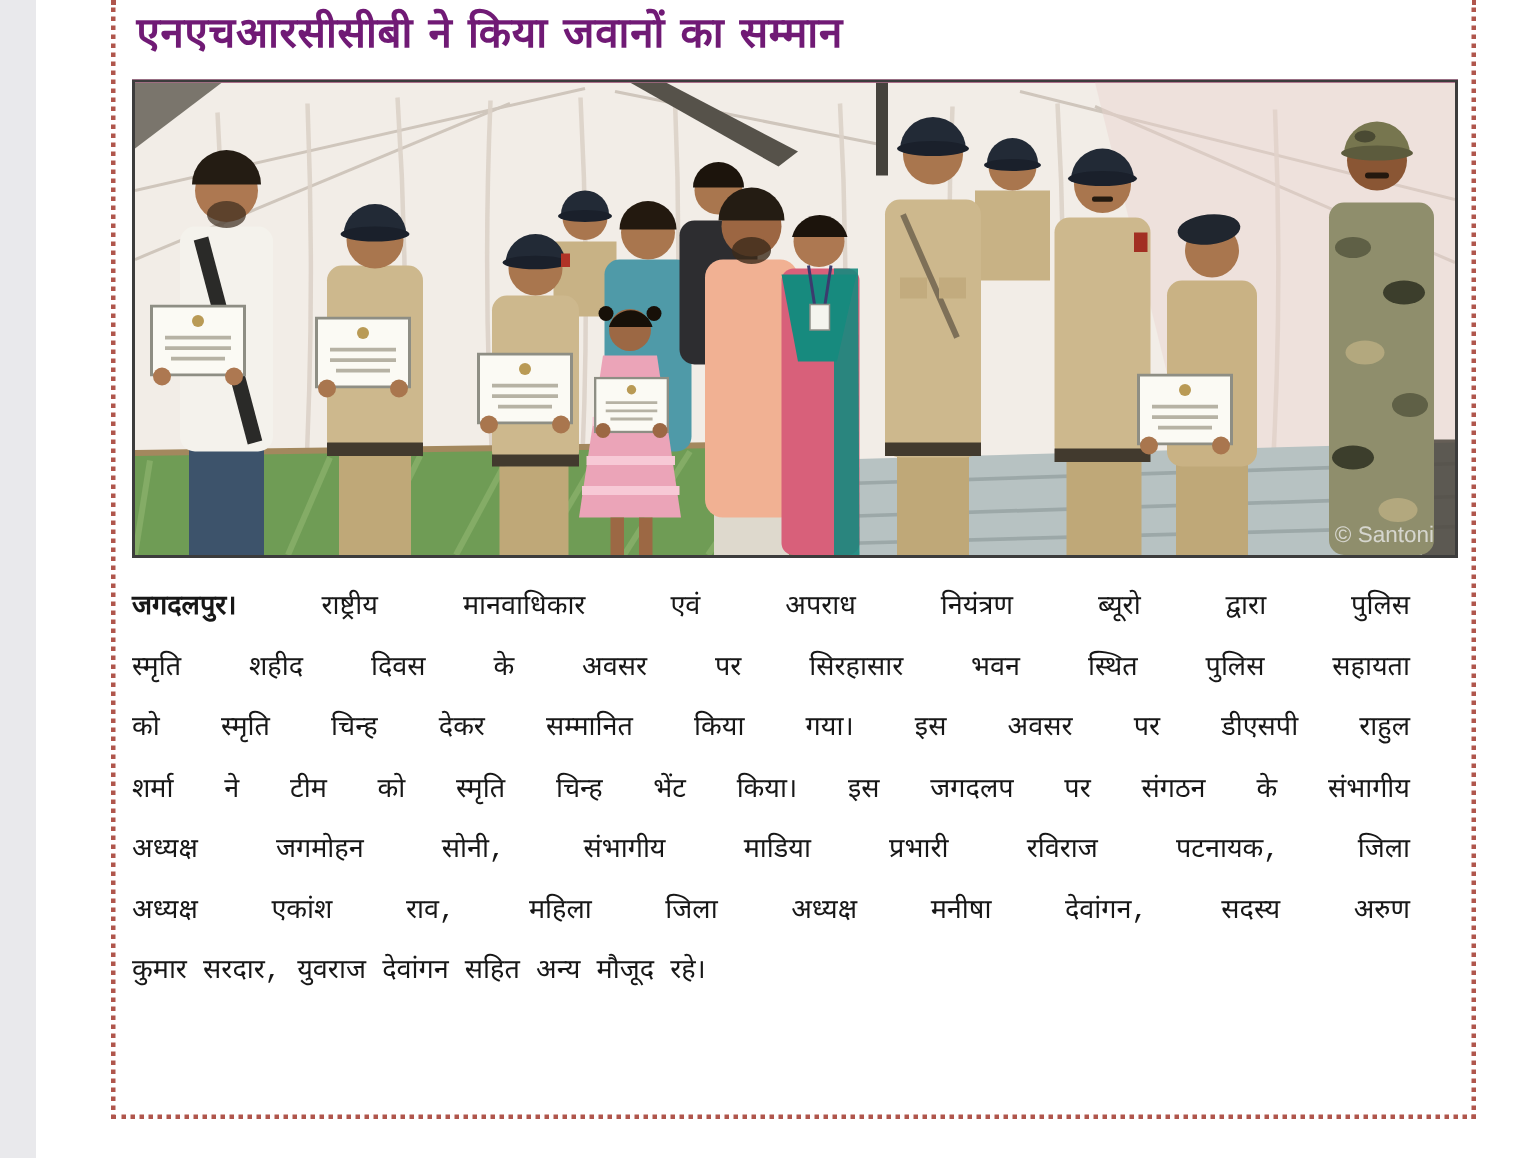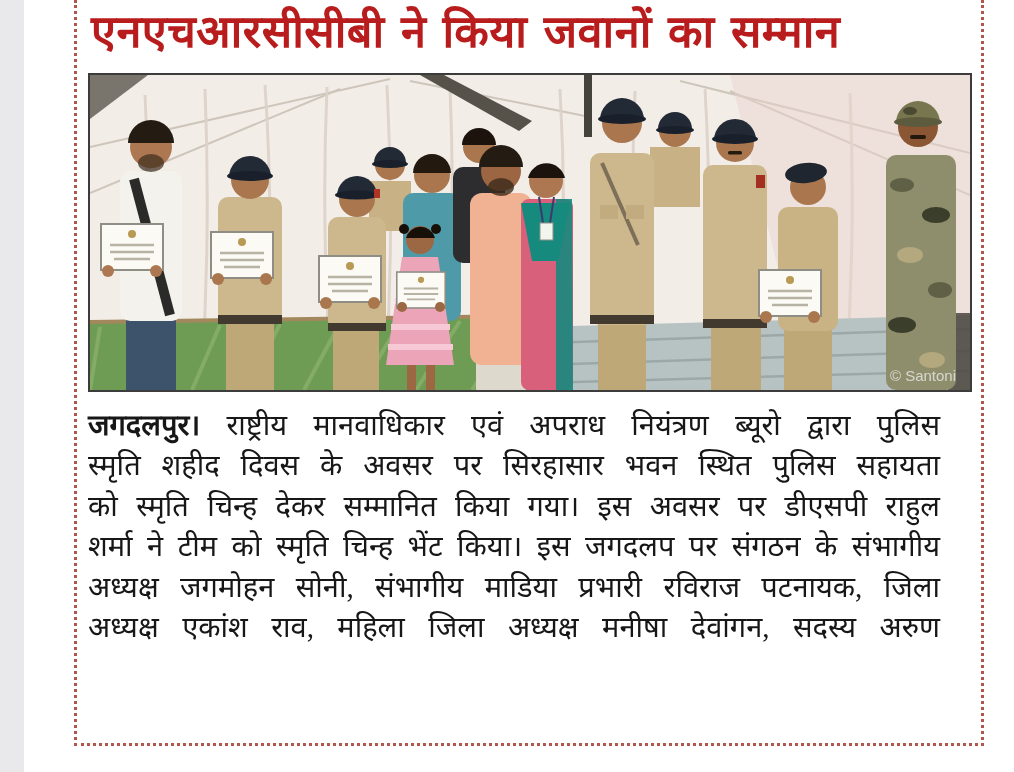--- a/index.html
+++ b/index.html
@@ -8,30 +8,30 @@
     font-family:"Liberation Sans", sans-serif;
     position:relative;overflow:hidden;color:#1c1c1c;
   }
   .gray-strip{position:absolute;left:0;top:0;width:24px;height:772px;background:#e9e9ec;}
   .clipping{
     position:absolute;left:74px;top:0;width:904px;height:743px;
     border-left:3px dotted #b0564c;border-right:3px dotted #b0564c;border-bottom:3px dotted #b0564c;
     background:#ffffff;
   }
   .headline{
-    margin:6px 0 0 14px;font-size:45px;font-weight:700;color:#b91c1c;
+    margin:6px 0 0 14px;font-size:28px;font-weight:700;color:#701a75;
     line-height:1.15;letter-spacing:0.5px;font-family:"DejaVu Sans","Liberation Sans",sans-serif;
   }
   .photo-frame{
     margin:15px 0 0 11px;width:880px;height:315px;
     border:2px solid #3c3c3c;background:#ec4899;box-sizing:content-box;
   }
   .article-body{
-    margin:13px 0 0 11px;width:852px;font-size:29px;line-height:40.5px;color:#171717;
-    font-family:Liberation Serif, serif;
+    margin:13px 0 0 11px;width:852px;font-size:18px;line-height:40.5px;color:#171717;
+    font-family:Liberation Mono, monospace;
   }
   .bl{margin:0;text-align:justify;text-align-last:justify;}
   .bl.last{text-align-last:auto;}
   .dateline{font-weight:700;}
 </style>
 </head>
 <body>
 
 <div class="gray-strip"></div>
 
@@ -239,15 +239,16 @@
     </svg>
   </div>
 
   <div class="article-body">
     <p class="bl"><span class="dateline">जगदलपुर।</span> <span>राष्ट्रीय मानवाधिकार एवं अपराध नियंत्रण ब्यूरो द्वारा पुलिस</span></p>
     <p class="bl">स्मृति शहीद दिवस के अवसर पर सिरहासार भवन स्थित पुलिस सहायता</p>
     <p class="bl">को स्मृति चिन्ह देकर सम्मानित किया गया। इस अवसर पर डीएसपी राहुल</p>
     <p class="bl">शर्मा ने टीम को स्मृति चिन्ह भेंट किया। इस जगदलप पर संगठन के संभागीय</p>
     <p class="bl">अध्यक्ष जगमोहन सोनी, संभागीय माडिया प्रभारी रविराज पटनायक, जिला</p>
     <p class="bl">अध्यक्ष एकांश राव, महिला जिला अध्यक्ष मनीषा देवांगन, सदस्य अरुण</p>
+    <p class="bl last">कुमार सरदार, युवराज देवांगन सहित अन्य मौजूद रहे।</p>
   </div>
 
 </div>
 
 </body></html>

